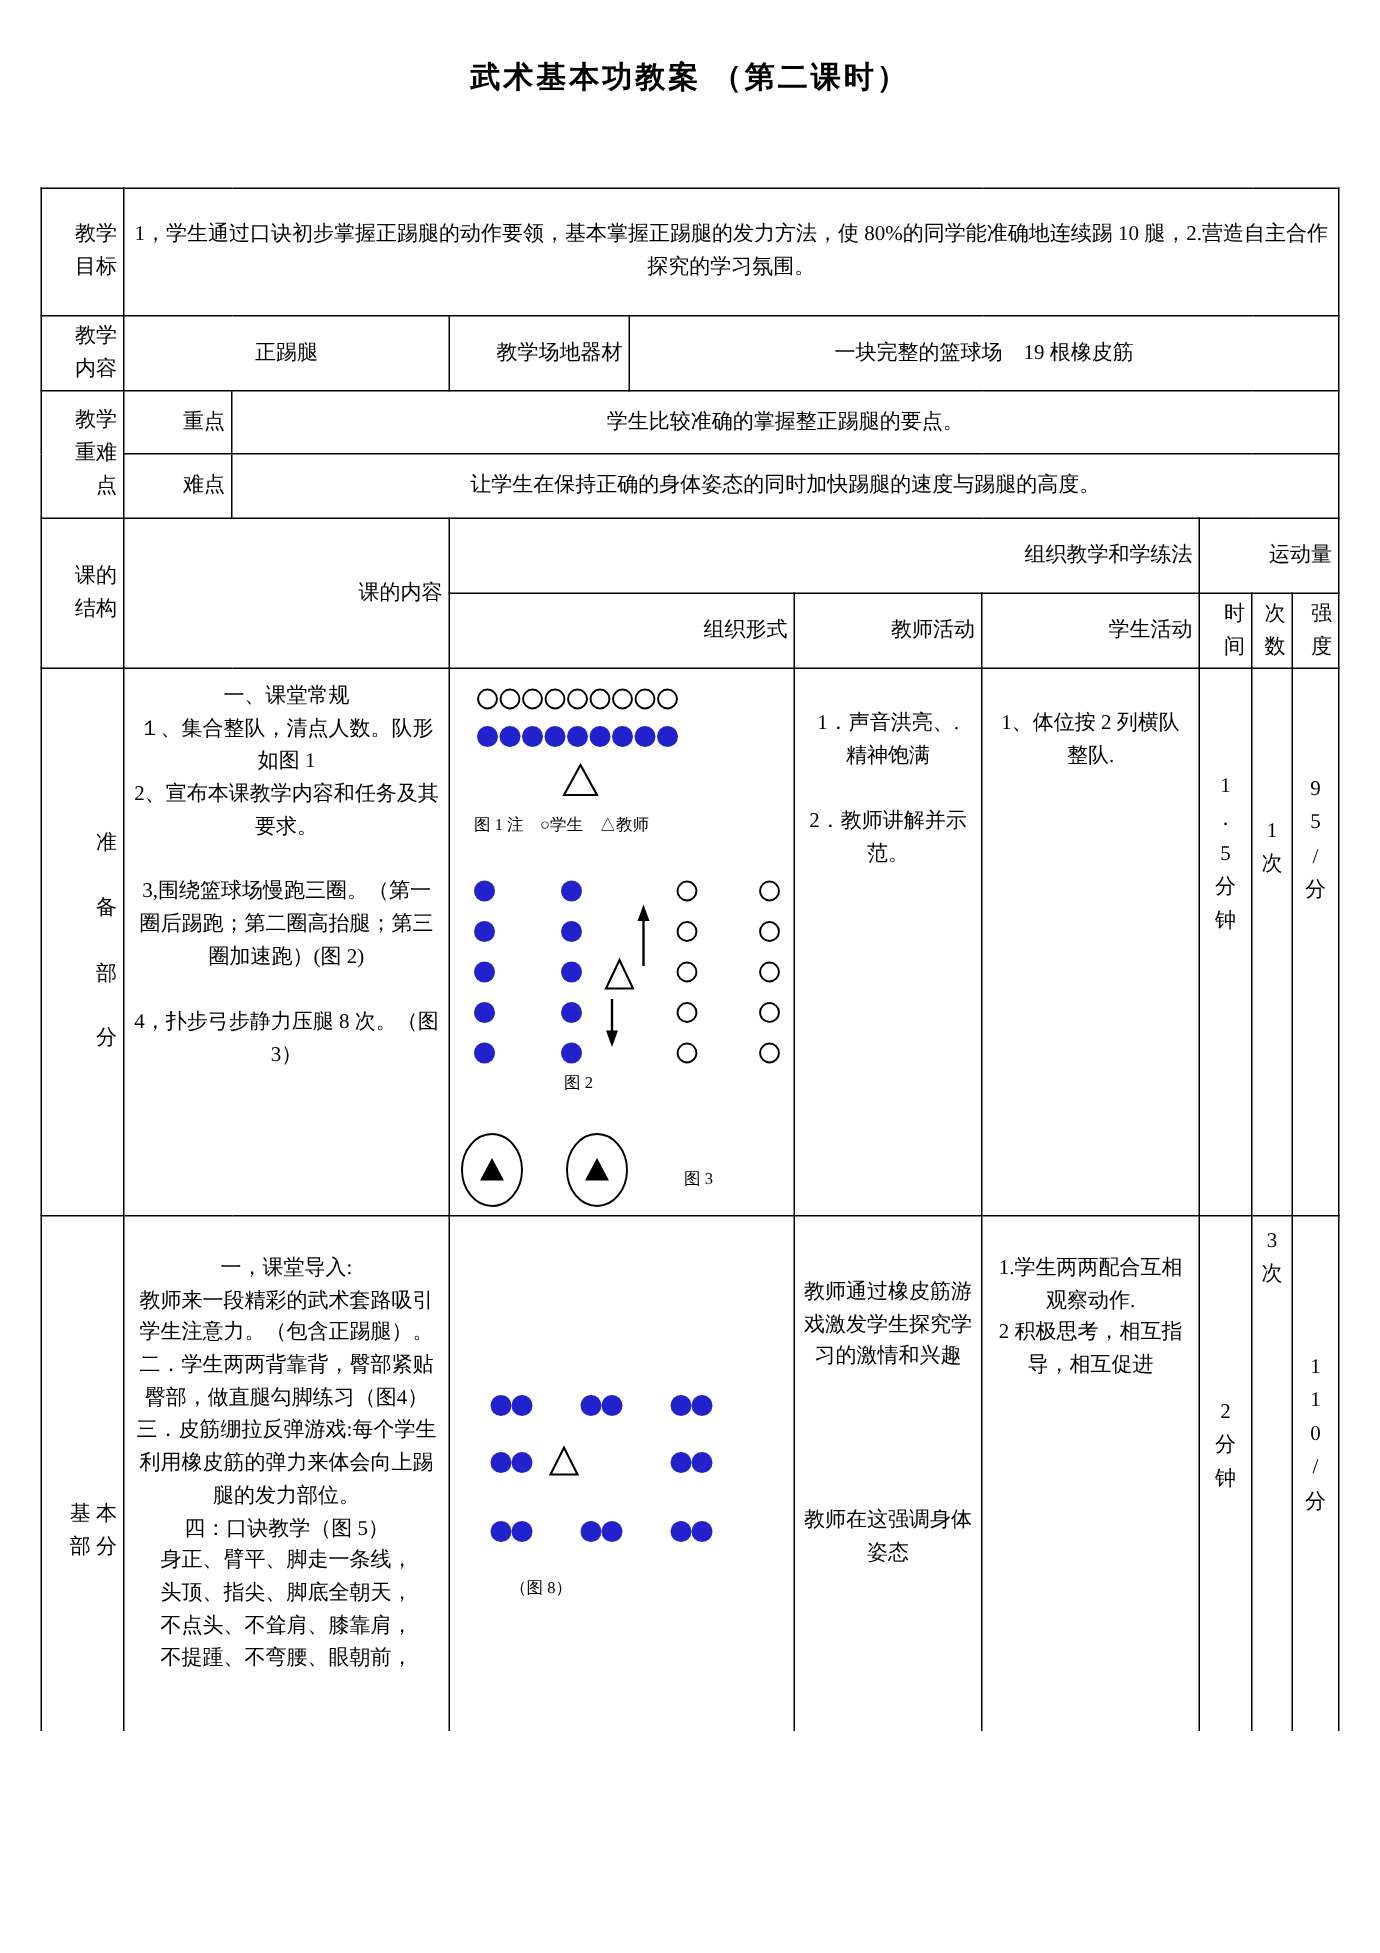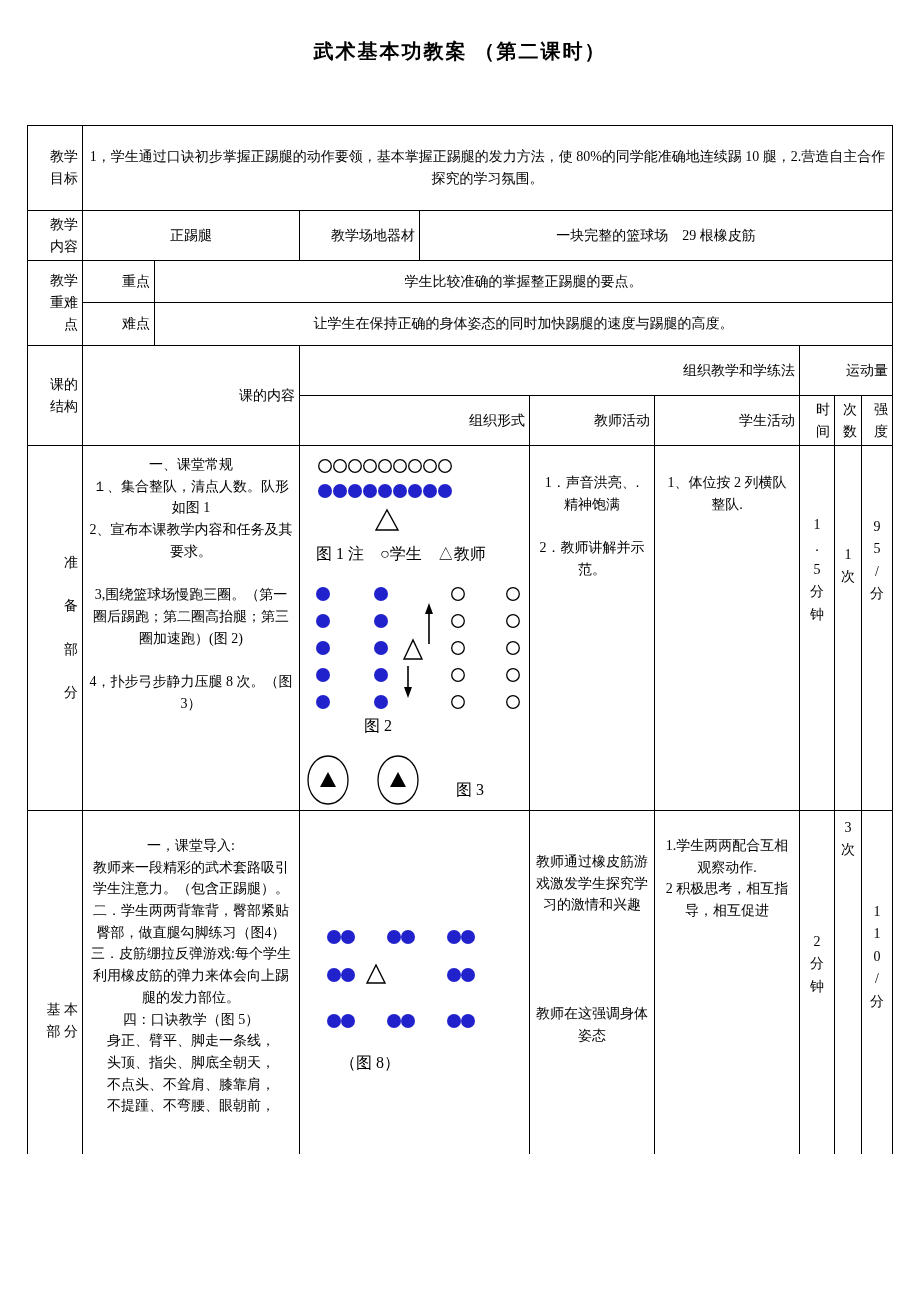--- a/index.html
+++ b/index.html
@@ -13,21 +13,21 @@
   .top{vertical-align:top;}
   .pt8{padding-top:8px;}
   .pt26{padding-top:26px;}
   .pt12{padding-top:24px;margin-left:20px;}
   .pt40{padding-top:40px;}
   .pt24{padding-top:24px;}
   .vert{text-align:center;line-height:1.6;padding:2px 1px;}
   .figcell{position:relative;padding:0;}
   .figarea{position:absolute;left:0;top:0;right:0;bottom:0;}
   .figarea svg{position:absolute;}
-  .figcap{position:absolute;font-size:16px;white-space:pre;}
+  .figcap{position:absolute;font-size:11px;white-space:pre;}
 </style>
 </head>
 <body>
 
 <div class="page">
 
   <h1 class="title">武术基本功教案 （第二课时）</h1>
 
   <table class="lesson">
     <colgroup>
@@ -47,21 +47,21 @@
         <td class="lbl">教学
 目标</td>
         <td class="txt" colspan="9">1，学生通过口诀初步掌握正踢腿的动作要领，基本掌握正踢腿的发力方法，使 80%的同学能准确地连续踢 10 腿，2.营造自主合作探究的学习氛围。</td>
       </tr>
 
       <tr style="height:50px">
         <td class="lbl">教学
 内容</td>
         <td class="txt" colspan="2">正踢腿</td>
         <td class="lbl">教学场地器材</td>
-        <td class="txt" colspan="6">一块完整的篮球场　29 根橡皮筋</td>
+        <td class="txt" colspan="6">一块完整的篮球场　19 根橡皮筋</td>
       </tr>
 
       <tr style="height:42px">
         <td class="lbl" rowspan="2">教学
 重难
 点</td>
         <td class="lbl">重点</td>
         <td class="txt" colspan="8">学生比较准确的掌握整正踢腿的要点。</td>
       </tr>
       <tr style="height:43px">
@@ -147,21 +147,21 @@
                 <circle cx="201" cy="37" r="6.3" fill="#fff" stroke="#000000" stroke-width="1.3"></circle>
                 <circle cx="201" cy="64" r="6.3" fill="#fff" stroke="#000000" stroke-width="1.3"></circle>
                 <circle cx="201" cy="91" r="6.3" fill="#fff" stroke="#000000" stroke-width="1.3"></circle>
                 <circle cx="201" cy="118" r="6.3" fill="#fff" stroke="#000000" stroke-width="1.3"></circle>
                 <polygon points="92,75 101,56 110,75" fill="none" stroke="#000000" stroke-width="1.4"></polygon>
                 <line x1="117" y1="60" x2="117" y2="25" stroke="#000000" stroke-width="1.6"></line>
                 <polygon points="113,30 117,19 121,30" fill="#000000"></polygon>
                 <line x1="96" y1="82" x2="96" y2="108" stroke="#000000" stroke-width="1.6"></line>
                 <polygon points="92,103 96,114 100,103" fill="#000000"></polygon>
               </svg>
-            <div class="figcap" style="top:268px;left:64px">图 2</div>
+            <div class="figcap" style="top:268px;left:76px">图 2</div>
             <svg id="fig3-svg" style="top:306px;left:4px" width="170" height="56">
                 <ellipse cx="24" cy="28" rx="20" ry="24" fill="none" stroke="#000000" stroke-width="1.3"></ellipse>
                 <polygon points="16,35 24,20 32,35" fill="#000000"></polygon>
                 <ellipse cx="94" cy="28" rx="20" ry="24" fill="none" stroke="#000000" stroke-width="1.3"></ellipse>
                 <polygon points="86,35 94,20 102,35" fill="#000000"></polygon>
               </svg>
             <div class="figcap" style="top:332px;left:156px">图 3</div>
           </div>
         </td>
         <td class="txt top pt26">1．声音洪亮、.

